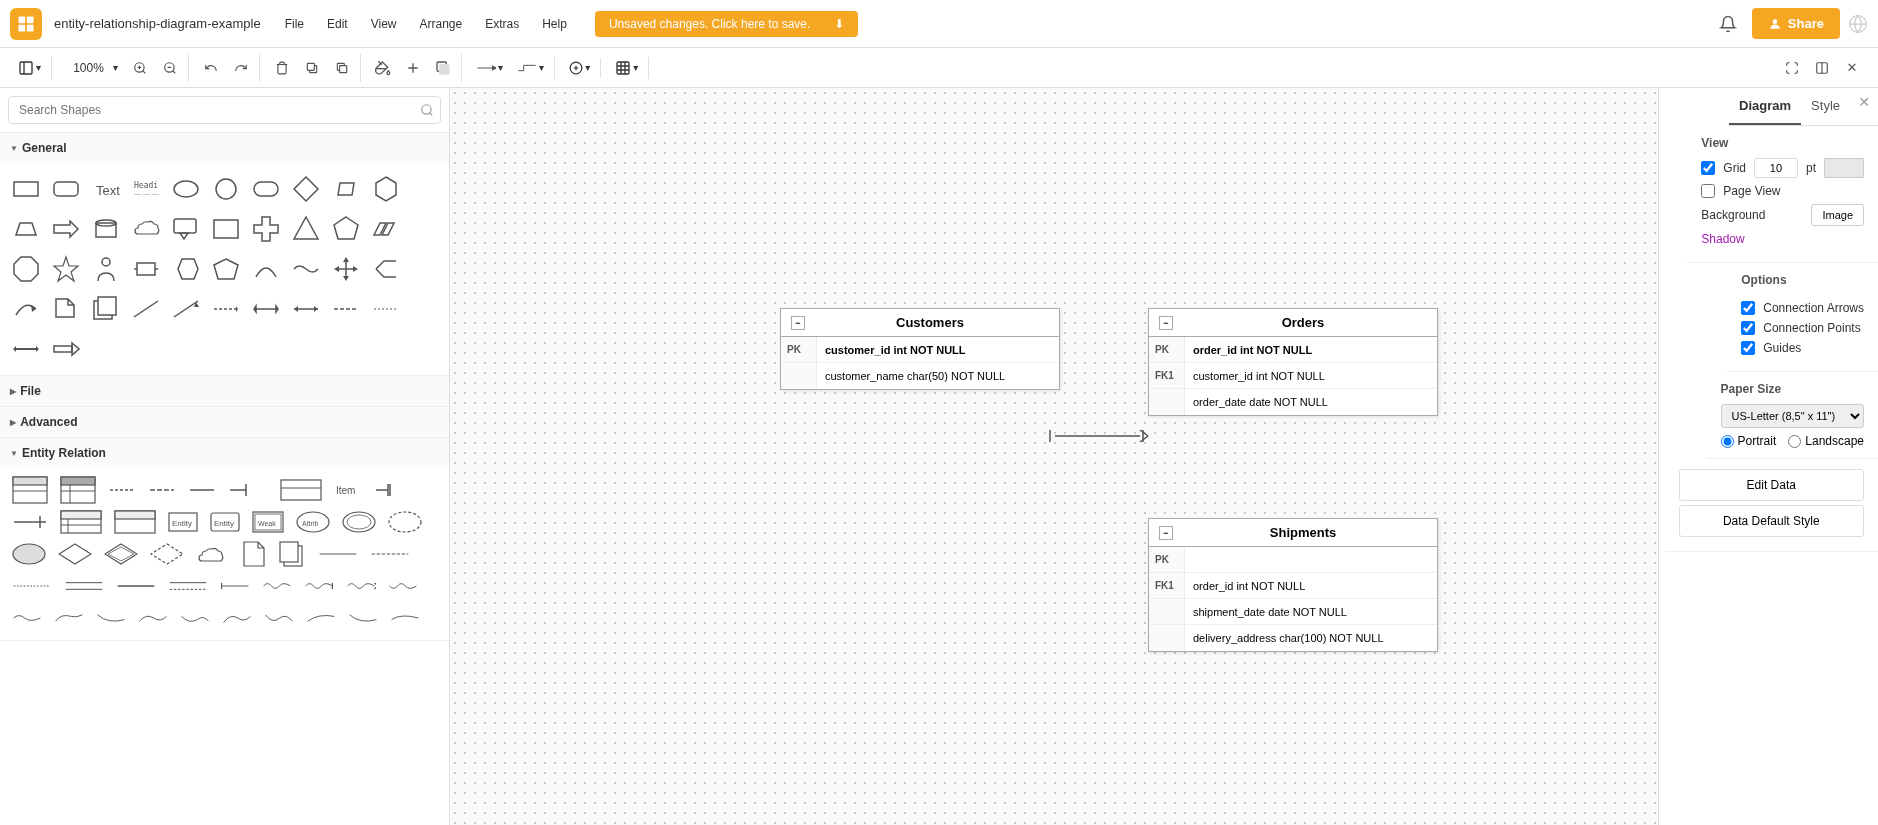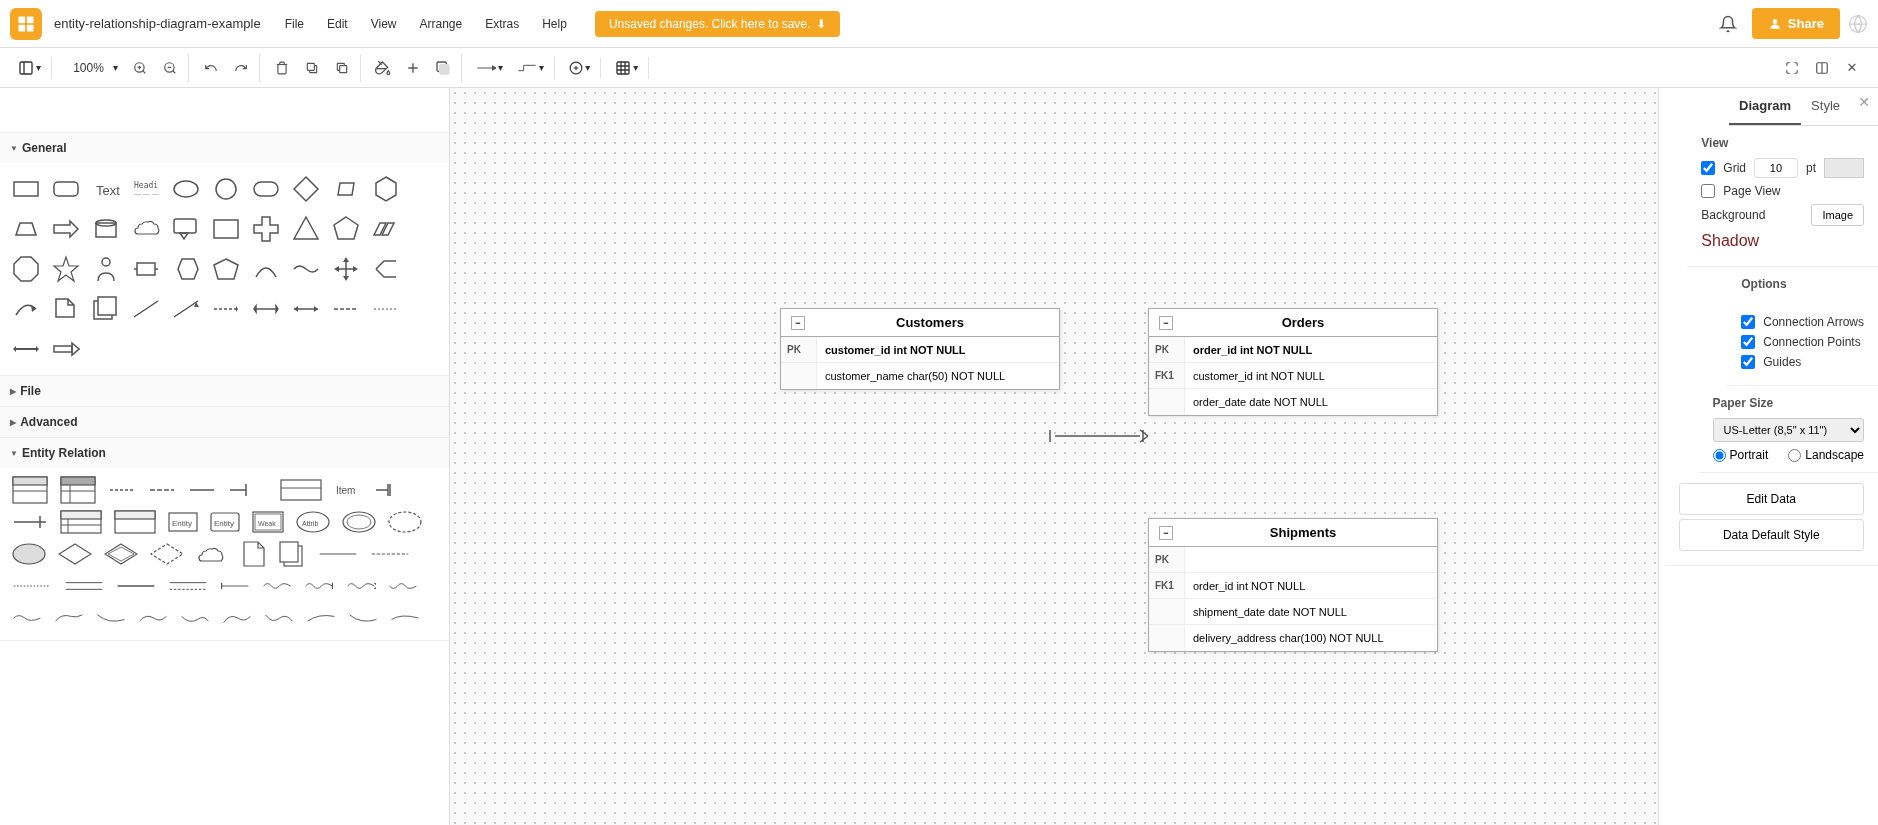--- a/index.html
+++ b/index.html
@@ -5,21 +5,21 @@
     * { box-sizing: border-box; margin: 0; padding: 0; }
     body { font-family: -apple-system, BlinkMacSystemFont, 'Segoe UI', sans-serif; font-size: 12px; background: #f5f5f5; overflow: hidden; width: 1878px; height: 825px; display: flex; flex-direction: column; }
 
     
     #topbar { display: flex; align-items: center; height: 48px; background: #fff; border-bottom: 1px solid #ddd; padding: 0 10px; gap: 8px; flex-shrink: 0; }
     #app-logo { width: 32px; height: 32px; background: #f5a623; border-radius: 6px; display: flex; align-items: center; justify-content: center; flex-shrink: 0; }
     #app-logo svg { width: 20px; height: 20px; fill: white; }
     #app-title { font-size: 13px; font-weight: 500; color: #333; margin-left: 4px; }
     #menu-bar { display: flex; gap: 7px; margin-left: 8px; }
     .menu-item { padding: 4px 8px; font-size: 12px; color: #333; cursor: pointer; border-radius: 3px; }
-    #unsaved-btn { margin-left: 12px; padding: 6px 14px; background: #f5a623; color: white; border: none; border-radius: 4px; font-size: 12px; cursor: pointer; display: flex; gap: 6px; }
+    #unsaved-btn { margin-left: 12px; padding: 6px 14px; background: #f5a623; color: white; border: none; border-radius: 4px; font-size: 12px; cursor: pointer; display: flex; gap: 24px; }
     #spacer { flex: 1; }
     #notification-btn { width: 32px; height: 32px; display: flex; align-items: center; justify-content: center; cursor: pointer; }
     #share-btn { padding: 8px 16px; background: #f5a623; color: white; border: none; border-radius: 4px; font-size: 13px; font-weight: 600; cursor: pointer; display: flex; align-items: center; gap: 6px; }
     #globe-icon { width: 20px; height: 20px; position: absolute; right: 14px; top: 14px; }
 
     
     #toolbar { display: flex; align-items: center; height: 40px; background: #fff; border-bottom: 1px solid #ddd; padding: 0 8px; gap: 4px; flex-shrink: 0; }
     .tb-group { display: flex; align-items: center; gap: 2px; padding: 0 4px; border-right: 1px solid #e0e0e0; }
     .tb-group:last-child { border-right: none; }
     .tb-btn { width: 28px; height: 28px; display: flex; align-items: center; justify-content: center; border-radius: 3px; cursor: pointer; border: none; background: transparent; color: #555; font-size: 13px; }
@@ -71,26 +71,26 @@
     #panel-close { width: 28px; height: 28px; display: flex; align-items: center; justify-content: center; cursor: pointer; color: #999; border: none; background: transparent; font-size: 14px; }
 
     .panel-section { padding: 10px 14px; border-bottom: 1px solid #eee; }
     .panel-section-title { font-size: 12px; font-weight: 600; color: #555; margin-bottom: 8px; }
     .panel-row { display: flex; align-items: center; gap: 8px; margin-bottom: 6px; }
     .panel-label { font-size: 12px; color: #333; }
     .panel-checkbox { width: 14px; height: 14px; cursor: pointer; }
     .panel-input-sm { width: 44px; border: 1px solid #ddd; border-radius: 3px; padding: 3px 4px; font-size: 11px; text-align: center; }
     .panel-color-box { width: 40px; height: 20px; border: 1px solid #ccc; background: #e8e8e8; cursor: pointer; }
     .panel-img-btn { padding: 4px 10px; border: 1px solid #ccc; border-radius: 3px; font-size: 11px; cursor: pointer; background: white; }
-    .shadow-label { font-size: 16px; color: #7f1d1d; }
-
-    .options-title { font-size: 12px; font-weight: 600; color: #555; margin-bottom: 24px; }
+    .shadow-label { font-size: 12px; color: #a21caf; }
+
+    .options-title { font-size: 12px; font-weight: 600; color: #555; margin-bottom: 14px; }
 
     .paper-select { width: 100%; border: 1px solid #ccc; border-radius: 3px; padding: 4px 6px; font-size: 11px; cursor: pointer; }
-    .orientation-row { display: flex; align-items: center; gap: 20px; margin-top: 6px; }
+    .orientation-row { display: flex; align-items: center; gap: 12px; margin-top: 6px; }
     .radio-label { display: flex; align-items: center; gap: 4px; font-size: 12px; cursor: pointer; }
 
     .panel-bottom-btn { width: 100%; padding: 8px; border: 1px solid #ddd; border-radius: 3px; background: white; font-size: 12px; cursor: pointer; margin-bottom: 4px; }
 
     
     ::-webkit-scrollbar { width: 6px; }
     ::-webkit-scrollbar-track { background: #f0f0f0; }
     ::-webkit-scrollbar-thumb { background: #ccc; border-radius: 3px; }
   </style>
 </head>
@@ -272,20 +272,21 @@
         </svg>
     </button>
     <button class="tb-btn">✕</button>
   </div>
 </div>
 
 <div id="main">
 
   <div id="left-panel">
     <div id="search-bar">
+      <input type="text" id="search-input" placeholder="Search Shapes" style="">
       <span id="search-icon-btn">
         <svg width="14" height="14" viewBox="0 0 24 24" fill="none" stroke="#999" stroke-width="2">
             <circle cx="11" cy="11" r="8"></circle>
             <path d="m21 21-4.35-4.35"></path>
           </svg>
       </span>
     </div>
 
     <div class="shape-section">
       <div class="section-header">

